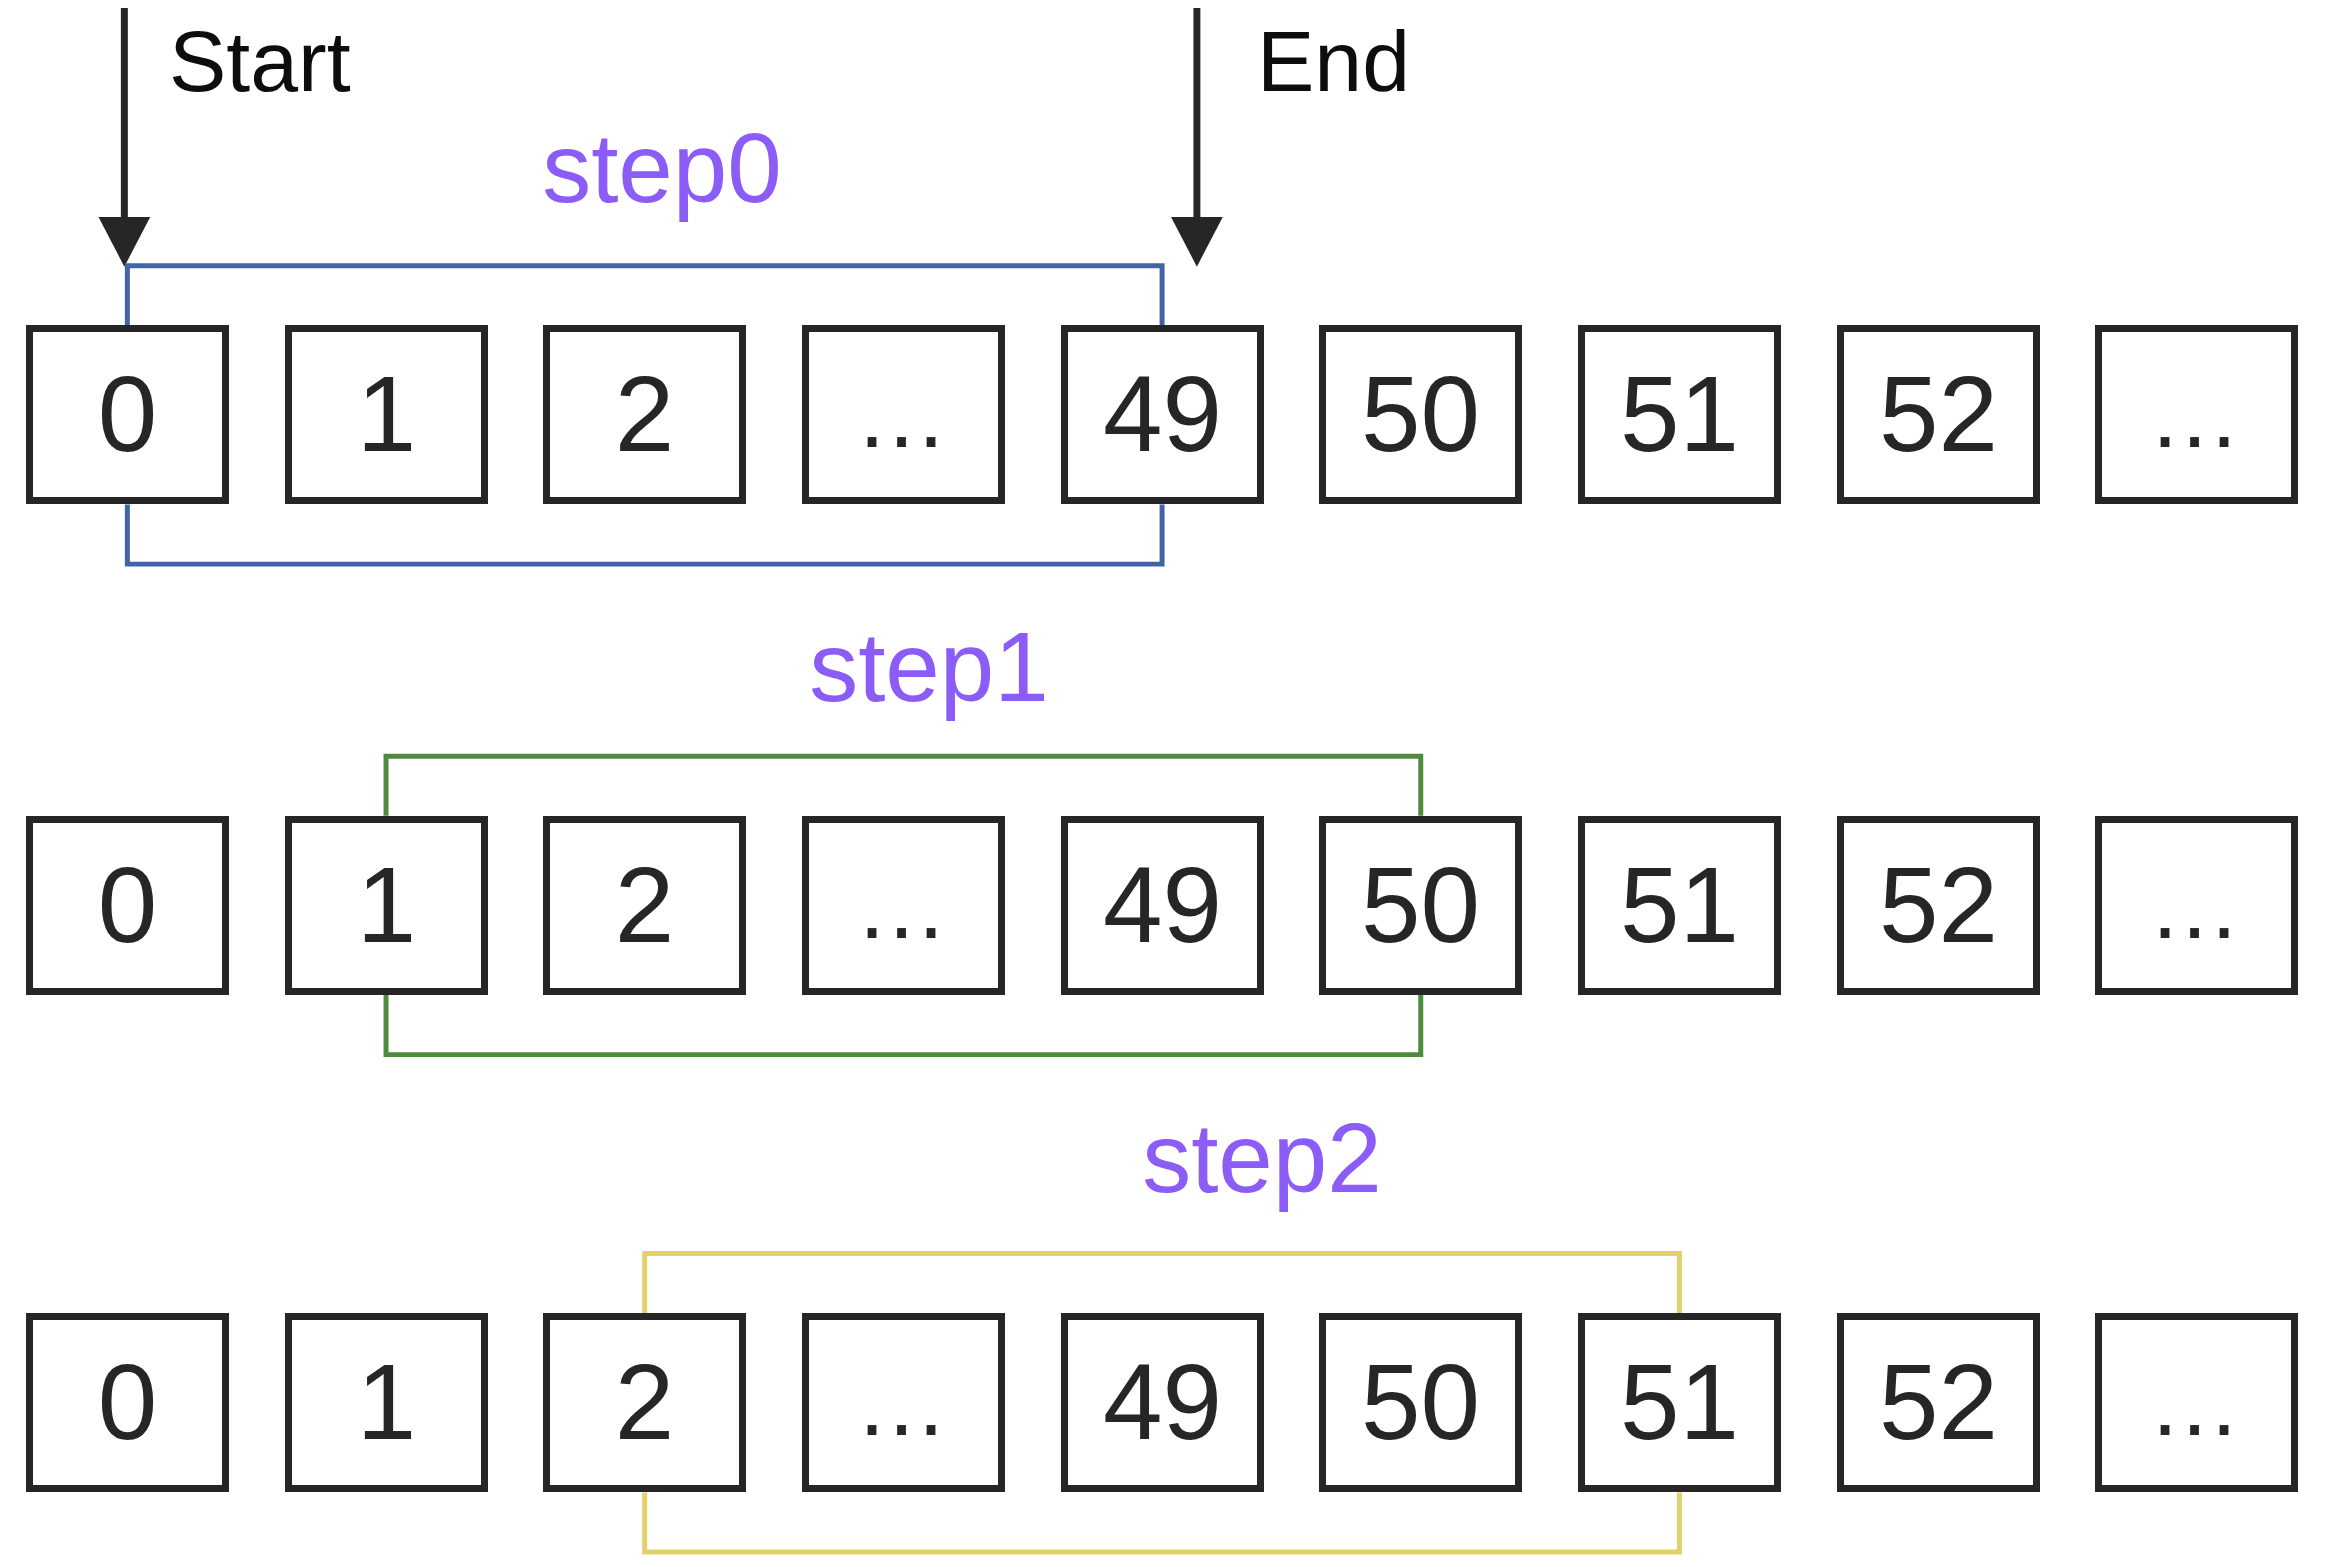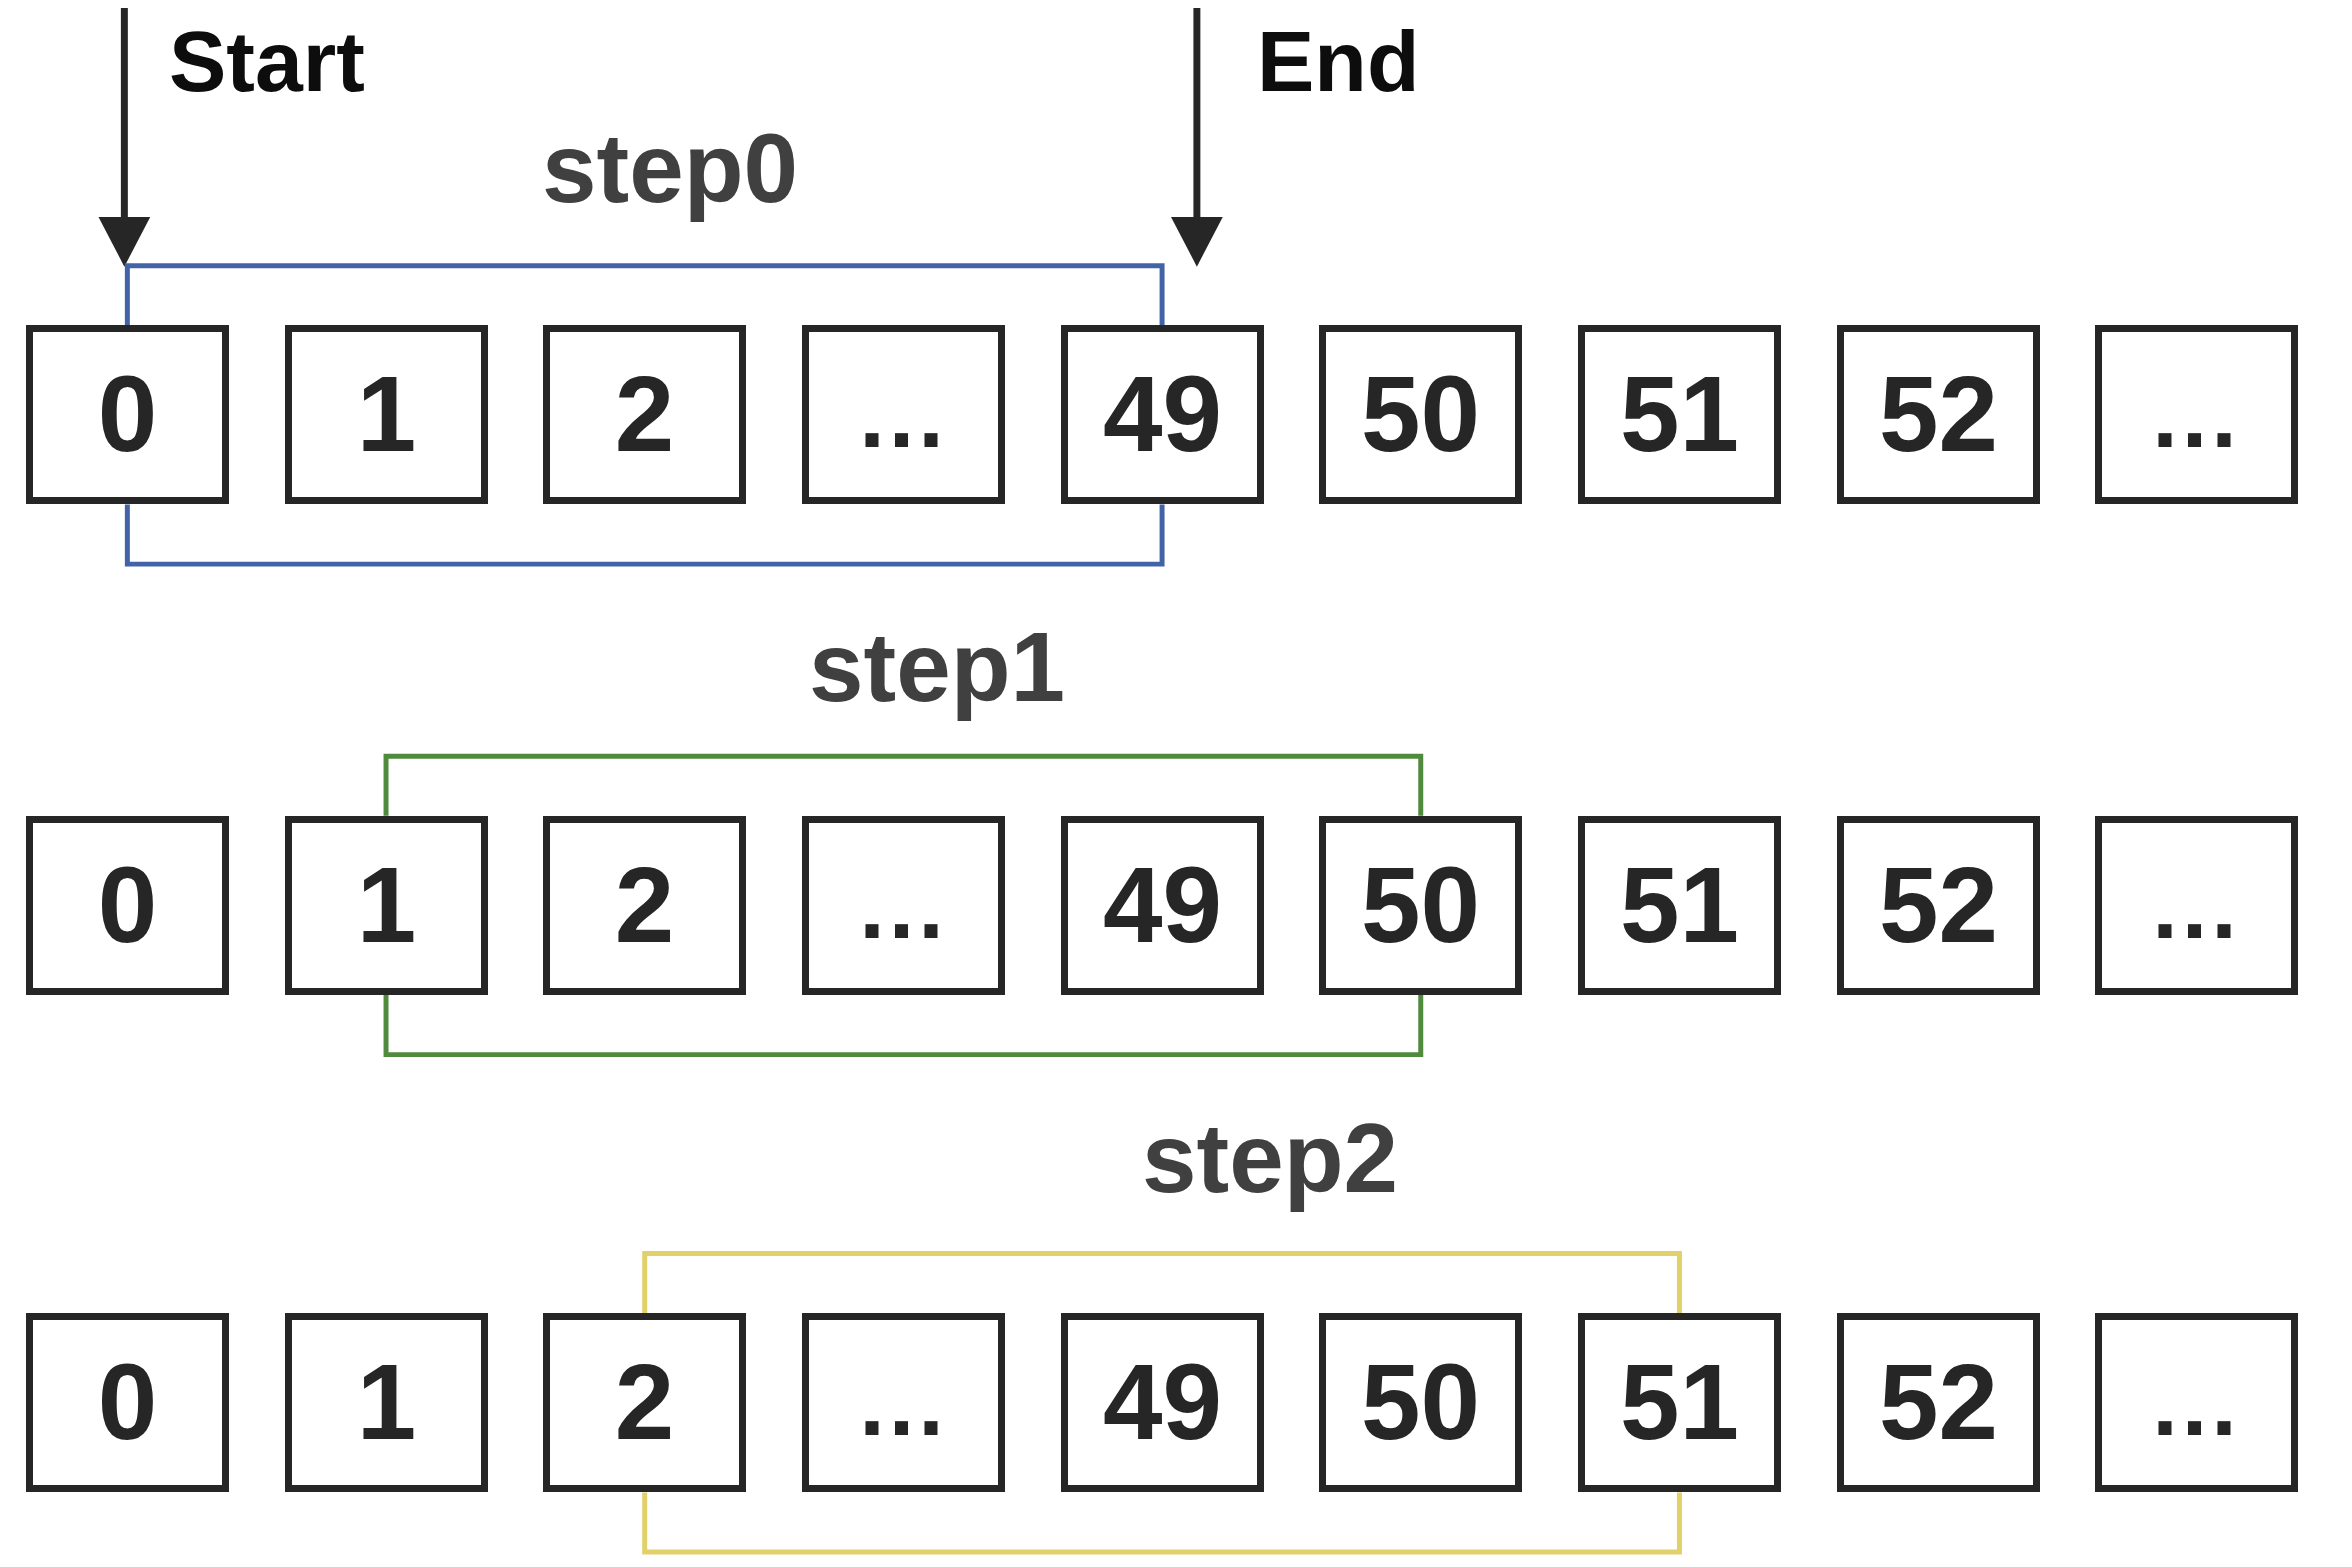--- a/index.html
+++ b/index.html
@@ -10,21 +10,20 @@
   body {
     font-family: "Liberation Sans", sans-serif;
     color: #262626;
   }
   #canvas {
     position: relative;
     width: 2352px;
     height: 1567px;
     background: #ffffff;
     overflow: hidden;
-    font-weight: bold;
   }
   
   .row {
     position: absolute;
     left: 0;
     width: 2352px;
     height: 179px;
   }
   .cell {
     position: absolute;
@@ -43,25 +42,24 @@
   }
   .cell.ellipsis {
     font-size: 92px;
     letter-spacing: 4px;
   }
   
   .step-label {
     position: absolute;
     font-size: 98px;
     line-height: 1;
-    color: #404040;
+    color: #8b5cf6;
     white-space: nowrap;
     transform: translateX(-50%);
     font-family: "Liberation Sans", sans-serif;
-    margin-left: 8px;
   }
   .marker-label {
     position: absolute;
     font-size: 86px;
     line-height: 1;
     color: #0d0d0d;
     white-space: nowrap;
     font-family: "Liberation Sans", sans-serif;
   }
   svg.overlay {

